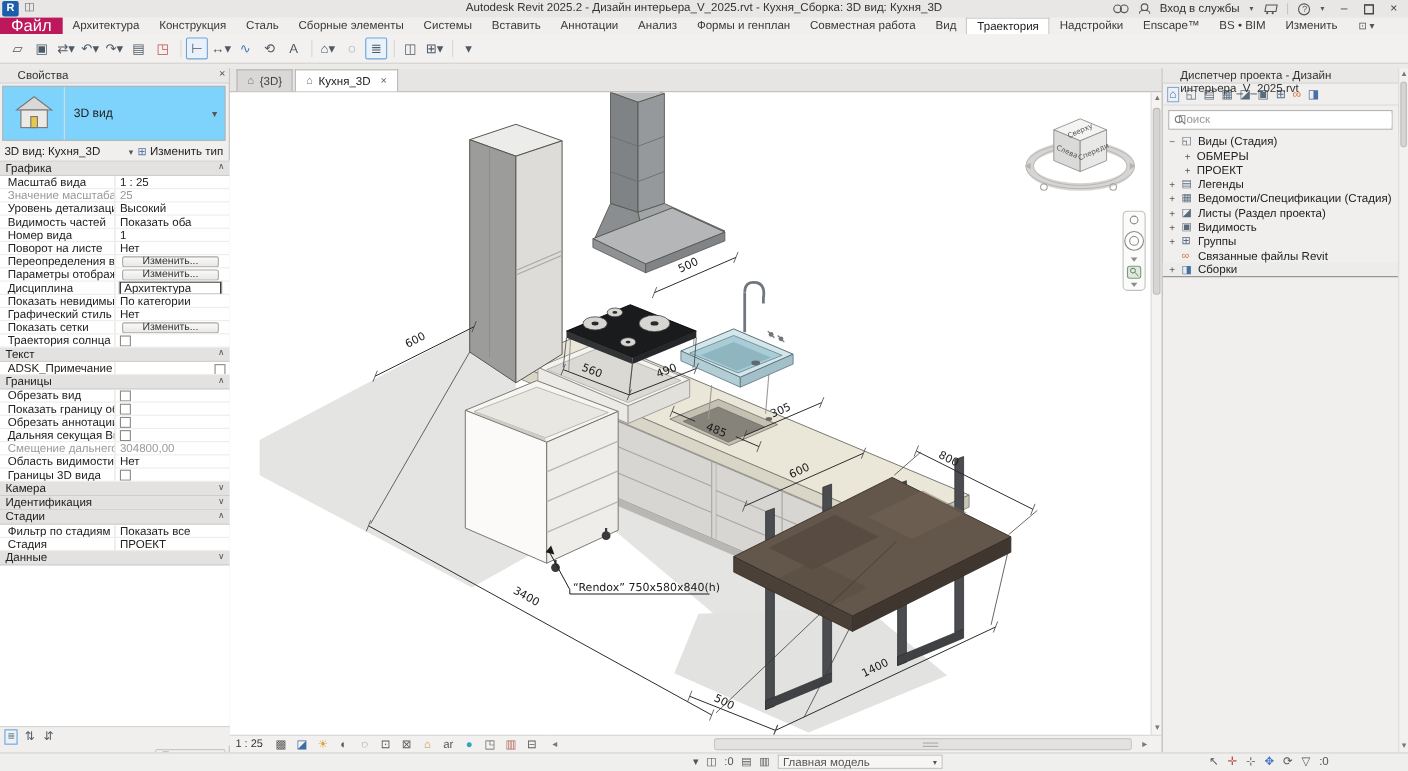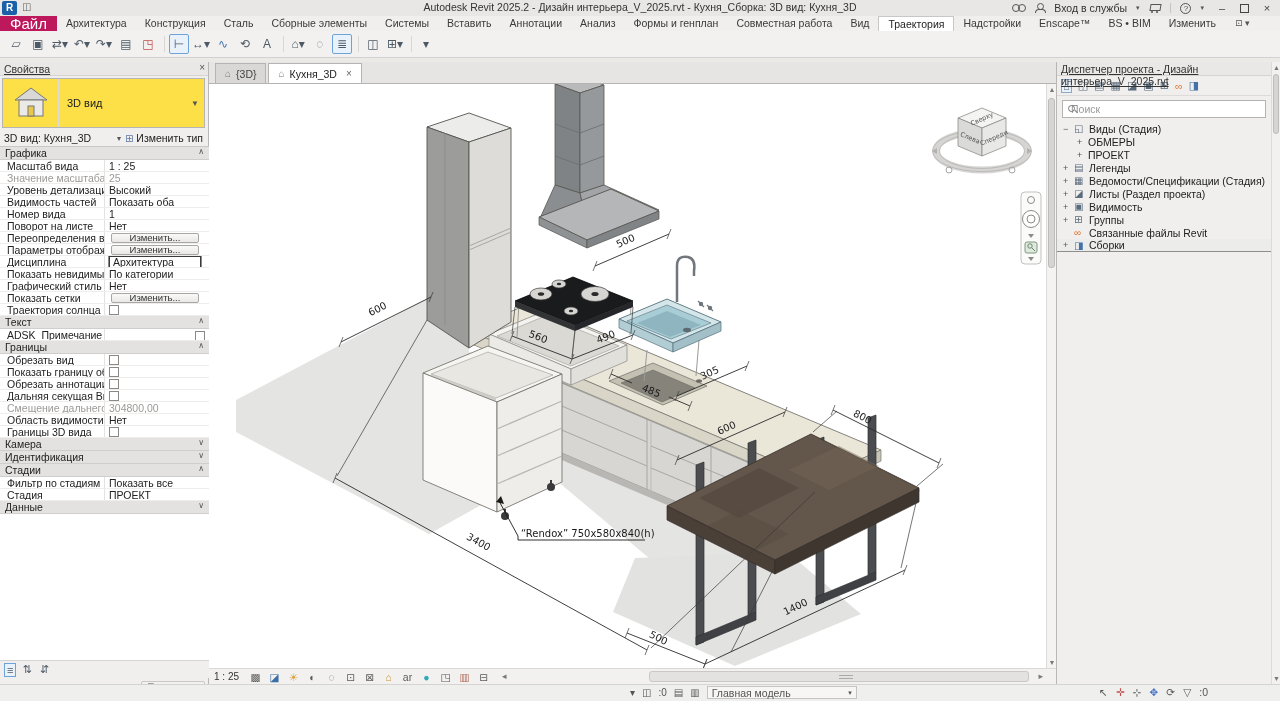--- a/index.html
+++ b/index.html
@@ -40,23 +40,23 @@
 
   
   #qat { position:absolute; left:0; top:31px; width:1280px; height:27px; background:#f2f1f0; border-bottom:1px solid #d2d1cf; display:flex; align-items:center; padding-left:6px; }
   .qi { display:inline-block; min-width:20px; text-align:center; font-size:12px; color:#4d5a66; padding:2px 1px; margin-right:2px; white-space:nowrap; }
   .qi.qsel { border:1px solid #6da3d8; background:#e9f2fb; border-radius:2px; }
   .qi.qred { color:#c0504d; } .qi.qblue { color:#4a78b0; }
   .qsep { width:1px; height:16px; background:#d8d7d5; margin:0 4px; }
 
   
   #props { position:absolute; left:0; top:62px; width:209px; height:622px; background:#f0efee; border-right:1px solid #b8b7b5; }
-  .pal-header { height:14px; background:#e9e8e6; border-bottom:1px solid #d5d4d2; font-size:10.5px; color:#333; padding:1px 4px; position:relative;text-decoration:underline; }
+  .pal-header { height:14px; background:#e9e8e6; border-bottom:1px solid #d5d4d2; font-size:10.5px; color:#333; padding:1px 16px; position:relative; }
   .pal-close { position:absolute; right:3px; top:0; font-size:10px; color:#555; }
-  #type-selector { position:absolute; left:2px; top:16px; width:203px; height:50px; background:#fde047; border:1px solid #b5b4b2; display:flex; align-items:center; }
+  #type-selector { position:absolute; left:2px; top:16px; width:203px; height:50px; background:#7dd3fc; border:1px solid #b5b4b2; display:flex; align-items:center; }
   #ts-img { width:56px; height:48px; border-right:1px solid #dcdbd9; display:flex; align-items:center; justify-content:center; }
   #ts-label { flex:1; padding-left:8px; font-size:11px; color:#222; }
   #ts-caret { padding-right:5px; font-size:8px; color:#555; }
   #instance-row { position:absolute; left:2px; top:68px; width:203px; height:16px; display:flex; align-items:center; }
   #inst-name { flex:1; font-size:10.5px; padding-left:2px; color:#222; white-space:nowrap; overflow:hidden; }
   #inst-caret { font-size:8px; color:#555; padding:0 4px; }
   #edit-type { display:flex; align-items:center; gap:3px; font-size:10.5px; color:#222; padding-right:2px; }
   #edit-type .et-icon { font-size:10px; color:#5a78a0; }
   #pgrid { position:absolute; left:0; top:84px; width:209px; height:514px; background:#fff; border-top:1px solid #c9c8c6; overflow:hidden; }
   .psec { height:13px; background:#e4e2e0; border-bottom:1px solid #cfcecc; display:flex; justify-content:space-between; padding:0 5px; font-size:10.5px; color:#222; }

